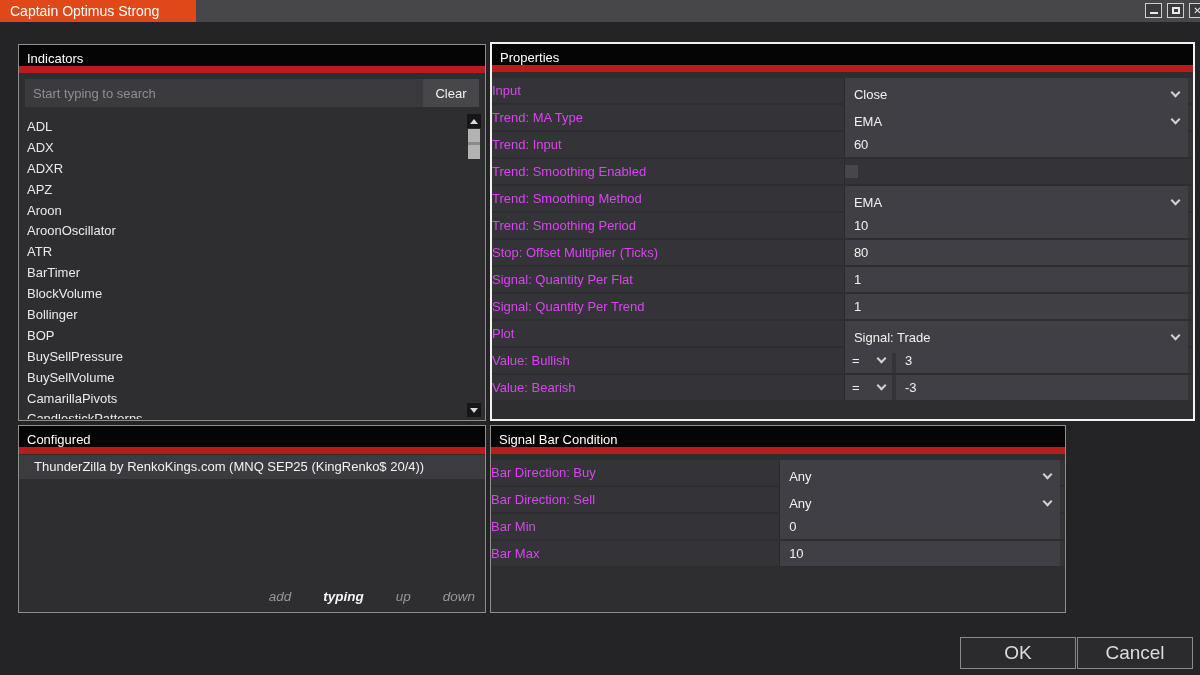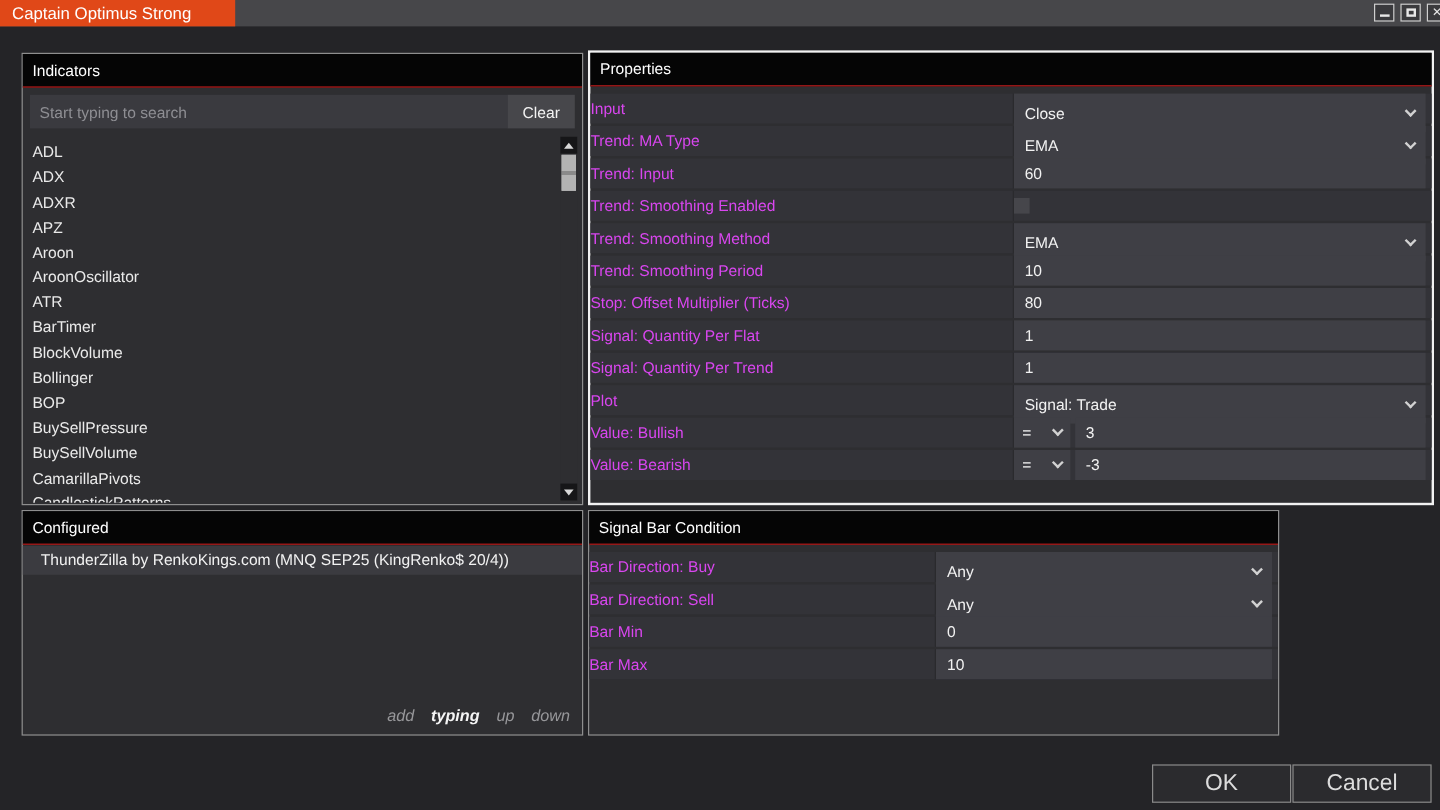--- a/index.html
+++ b/index.html
@@ -25,21 +25,21 @@
     display: flex; align-items: center; justify-content: center; cursor: default;
   }
   .glyph-min { width: 8px; height: 2px; background: #e8e8e8; margin-top: 5px; }
   .glyph-max { width: 8px; height: 7px; border: 2px solid #e8e8e8; }
   .glyph-close { color: #e8e8e8; font-size: 10px; font-weight: bold; line-height: 1; }
 
   
   .panel { position: absolute; background: #2e2e31; border: 1px solid #8e8e8e; }
   .panel-header {
     height: 28px; background: #050505; color: #ffffff;
-    line-height: 27px; padding-left: 8px; border-bottom: 1px solid #b91c1c;
+    line-height: 27px; padding-left: 8px; border-bottom: 7px solid #b91c1c;
   }
   #indicators-panel { left: 18px; top: 44px;  width: 468px; height: 377px; }
   #properties-panel { left: 490px; top: 42px; width: 705px; height: 379px; border: 2px solid #f2f2f2; }
   #configured-panel { left: 18px;  top: 425px; width: 468px; height: 188px; }
   #signal-panel     { left: 490px; top: 425px; width: 576px; height: 188px; }
 
   
   .search-row { display: flex; margin: 6px 6px 0 6px; height: 28px; }
   .search-input {
     flex: 1; background: #3a3a3f; border: none; outline: none;
@@ -79,21 +79,21 @@
   .textfield { flex: 1; background: #3f3f45; line-height: 25px; padding-left: 9px; color: #f2f2f2;
                white-space: nowrap; overflow: hidden; }
   .checkbox { width: 13px; height: 13px; background: #46464b; align-self: center; }
   .op-dd { flex: none; width: 47px; background: #3f3f45; display: flex; align-items: center;
            padding: 0 7px; color: #f2f2f2; justify-content: space-between; margin-right: 4px; }
 
   
   .cfg-item { height: 24px; line-height: 24px; margin-top: 1px; background: #3b3b40;
               color: #f2f2f2; padding-left: 15px; white-space: nowrap; overflow: hidden; }
   .cfg-actions { position: absolute; right: 10px; bottom: 8px; font-style: italic; font-size: 13.5px; }
-  .cfg-actions .action { color: #97979a; margin-left: 14px; cursor: default; }
+  .cfg-actions .action { color: #97979a; margin-left: 32px; cursor: default; }
   .cfg-actions .action.active { color: #f5f5f5; font-weight: bold; }
 
   
   .footer-btn {
     position: absolute; top: 637px; height: 32px; width: 116px;
     background: #2b2b2e; border: 1px solid #8a8a8a; color: #dcdcdc;
     font-size: 19px; display: flex; align-items: center; justify-content: center;
     font-family: Liberation Sans, sans-serif;
   }
   #ok-btn { left: 960px; } #cancel-btn { left: 1077px; }

